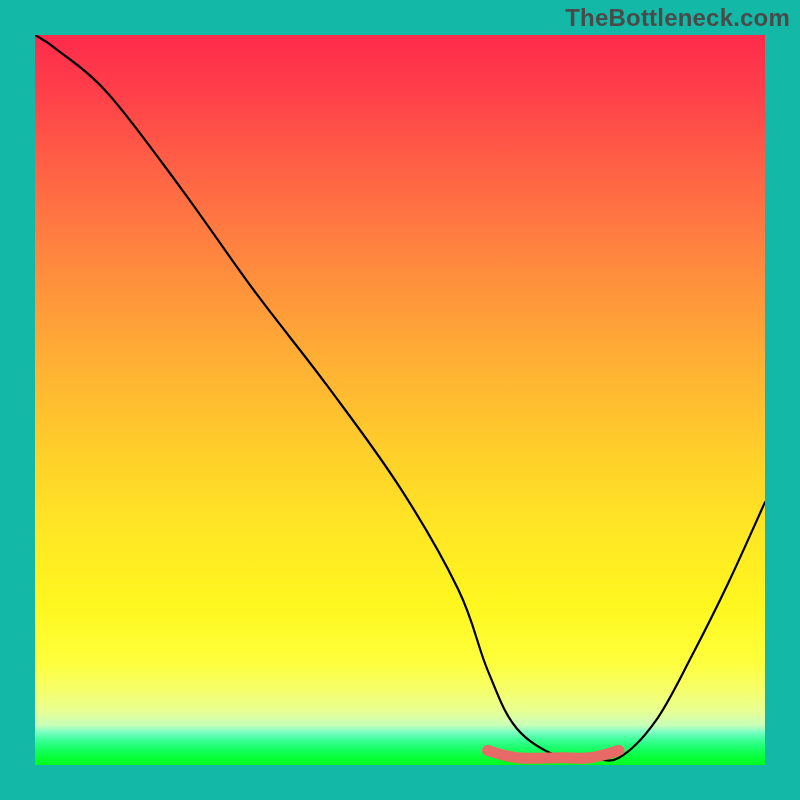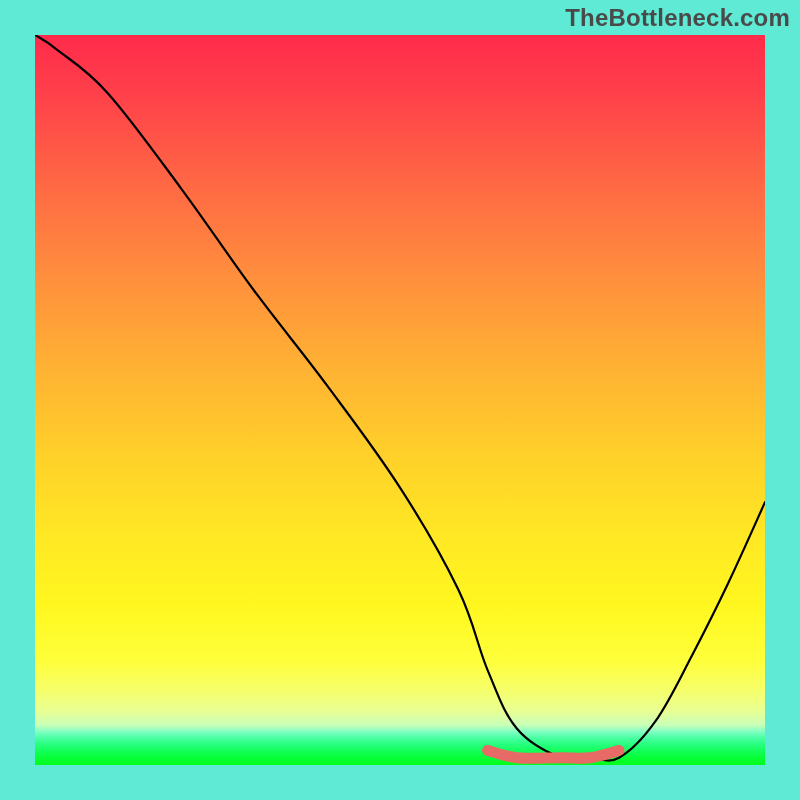--- a/index.html
+++ b/index.html
@@ -7,21 +7,21 @@
     padding: 0;
     width: 800px;
     height: 800px;
     background: #000;
     overflow: hidden;
   }
   .frame {
     position: relative;
     width: 800px;
     height: 800px;
-    background: #5eead4;
+    background: #14b8a6;
   }
   .watermark {
     position: absolute;
     top: 4px;
     right: 10px;
     font-family: Arial, Helvetica, sans-serif;
     font-size: 24px;
     font-weight: bold;
     color: #4a4a4a;
     letter-spacing: 0.2px;

